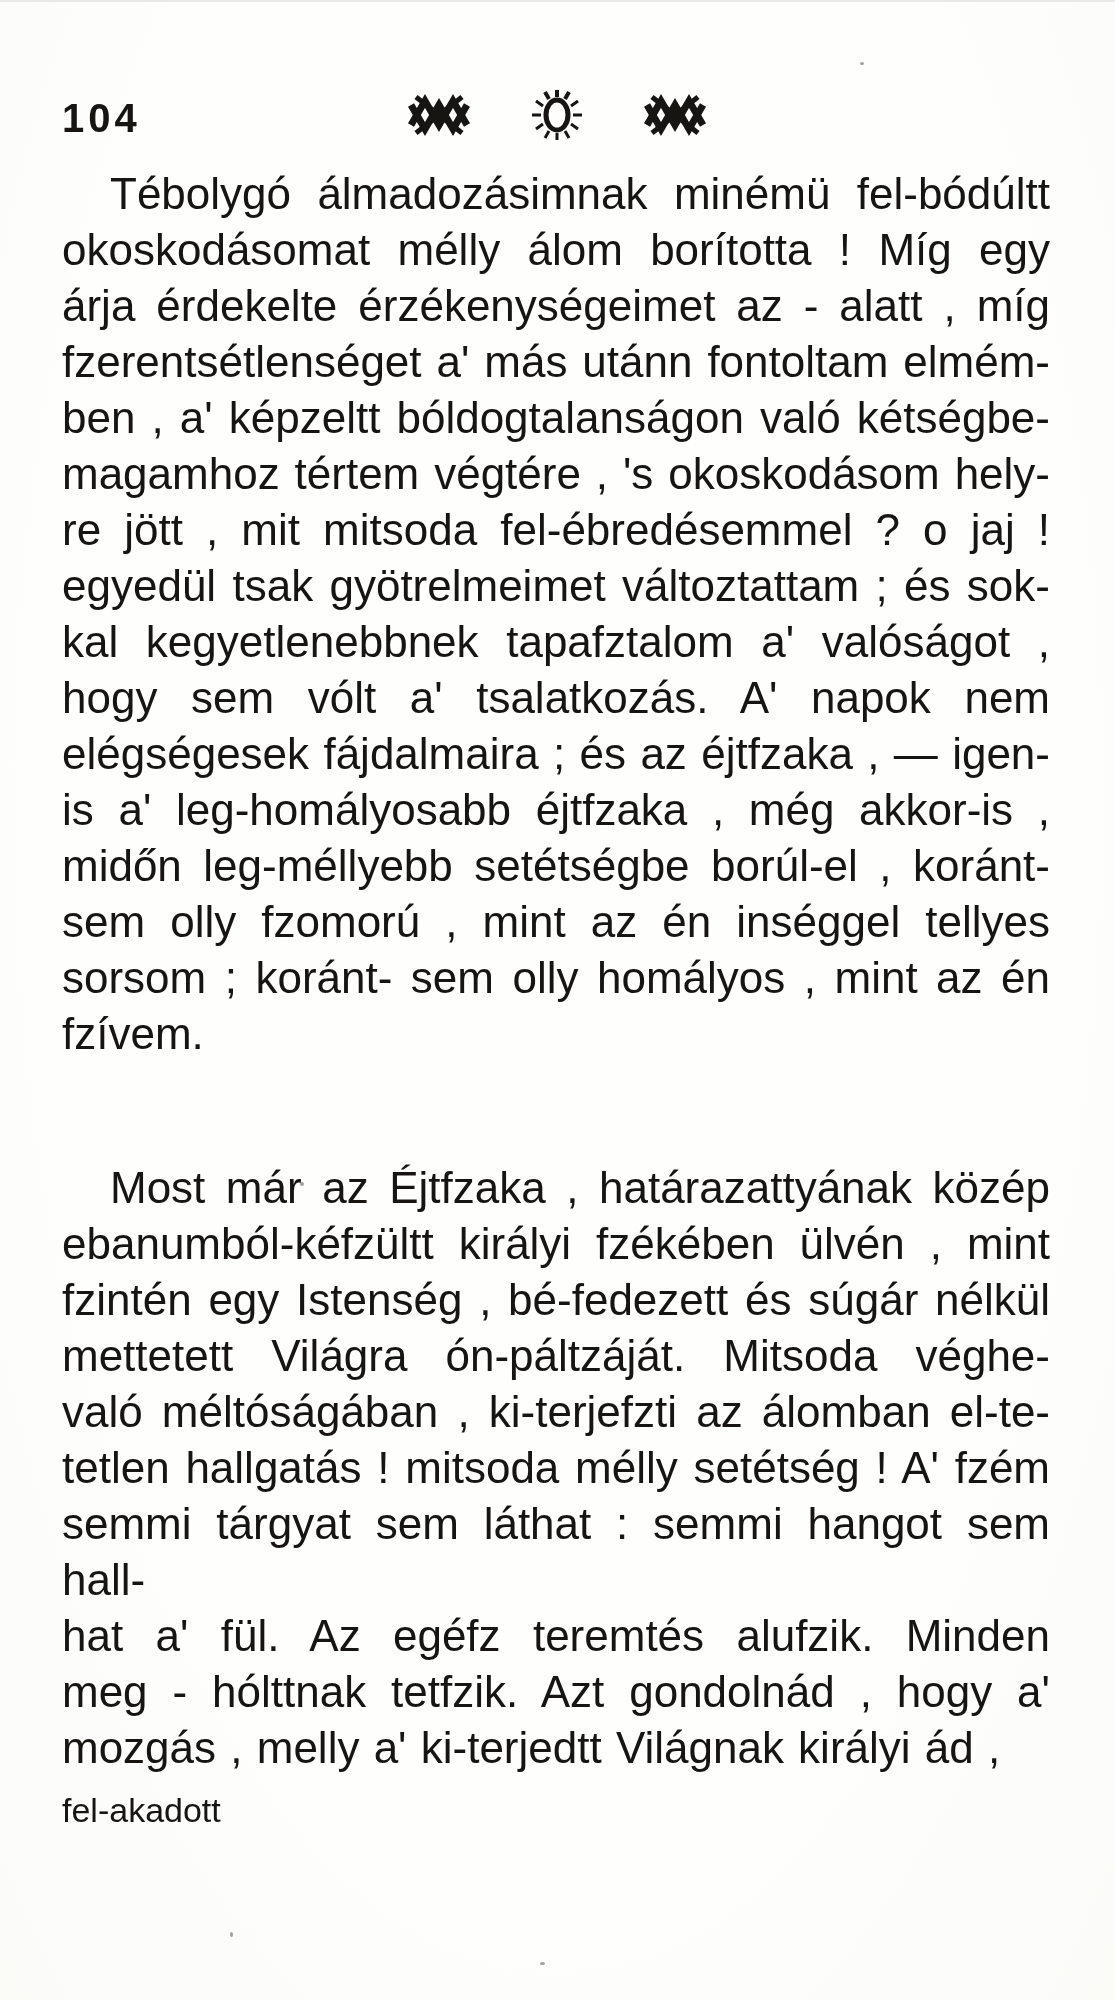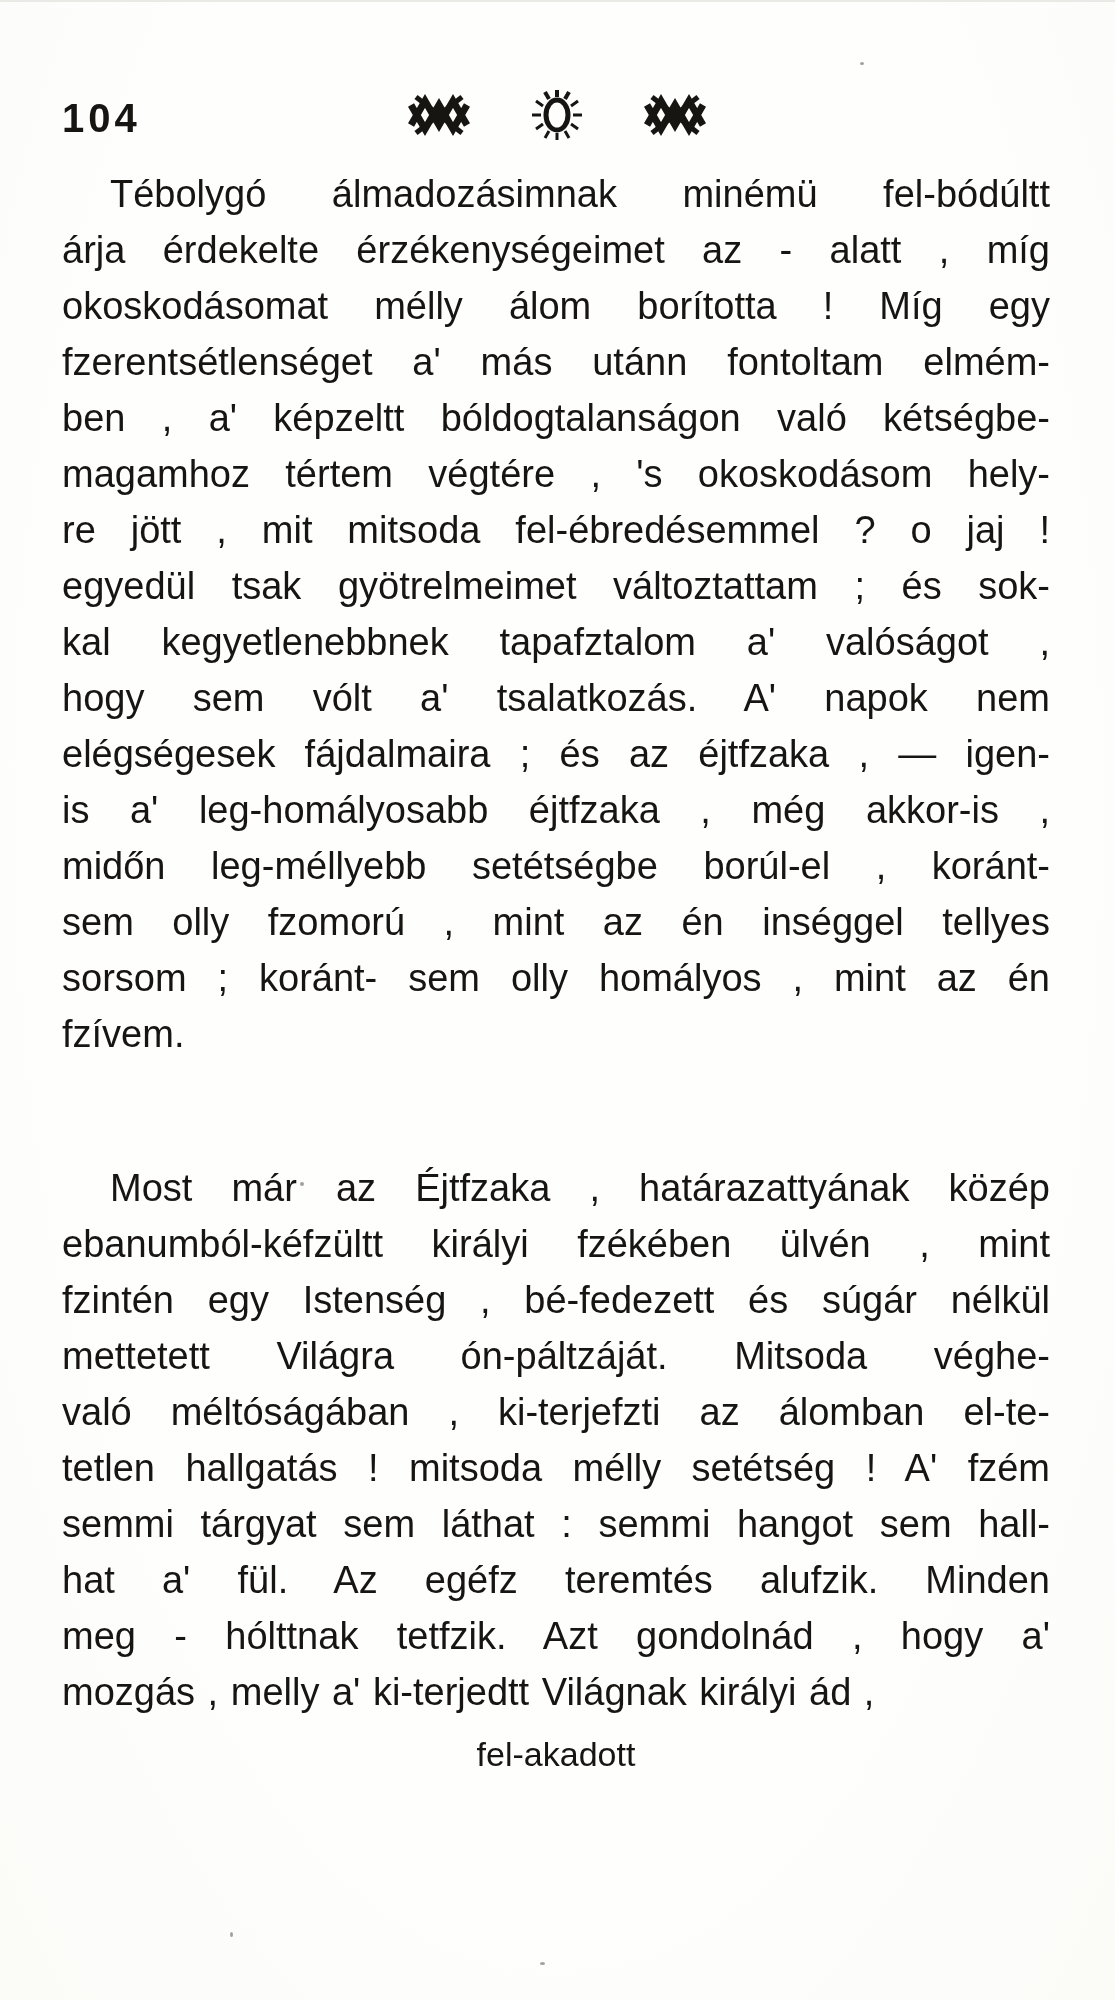--- a/index.html
+++ b/index.html
@@ -43,21 +43,21 @@
   }
   .ornament { display: block; }
   .ornament path, .ornament line, .ornament ellipse {
     stroke: #171512;
     fill: none;
   }
   .text-block {
     width: 988px;
   }
   .paragraph {
-    font-size: 38px;
+    font-size: 44px;
     line-height: 56px;
     word-spacing: 2px;
   }
   .paragraph-2 {
     margin-top: 98px;
   }
   .line {
     text-align: justify;
     text-align-last: justify;
     white-space: normal;
@@ -65,21 +65,21 @@
   .line.first {
     padding-left: 48px;
   }
   .line.last {
     text-align-last: left;
   }
   .catchword {
     margin-top: 6px;
     font-size: 34px;
     line-height: 56px;
-    text-align: center;
+    text-align: left;
   }
   
   .speckle {
     position: absolute;
     background: #444;
     border-radius: 50%;
     opacity: .5;
   }
 </style>
 </head>
@@ -120,22 +120,22 @@
         <path d="M8 6 L54 42" stroke-width="5"></path>
         <path d="M54 6 L8 42" stroke-width="5"></path>
       </svg>
 
     </div>
   </header>
 
   <main class="text-block">
     <div class="paragraph paragraph-1">
         <div class="line first">Tébolygó álmadozásimnak minémü fel-bódúltt</div>
+        <div class="line">okoskodásomat mélly álom borította ! Míg egy</div>
         <div class="line">árja érdekelte érzékenységeimet az - alatt , míg</div>
-        <div class="line">okoskodásomat mélly álom borította ! Míg egy</div>
         <div class="line">fzerentsétlenséget a' más utánn fontoltam elmém-</div>
         <div class="line">ben , a' képzeltt bóldogtalanságon való kétségbe-</div>
         <div class="line">magamhoz tértem végtére , 's okoskodásom hely-</div>
         <div class="line">re jött , mit mitsoda fel-ébredésemmel ? o jaj !</div>
         <div class="line">egyedül tsak gyötrelmeimet változtattam ; és sok-</div>
         <div class="line">kal kegyetlenebbnek tapafztalom a' valóságot ,</div>
         <div class="line">hogy sem vólt a' tsalatkozás.  A' napok nem</div>
         <div class="line">elégségesek fájdalmaira ; és az éjtfzaka , — igen-</div>
         <div class="line">is a' leg-homályosabb éjtfzaka ,  még akkor-is ,</div>
         <div class="line">midőn leg-méllyebb setétségbe borúl-el , koránt-</div>

